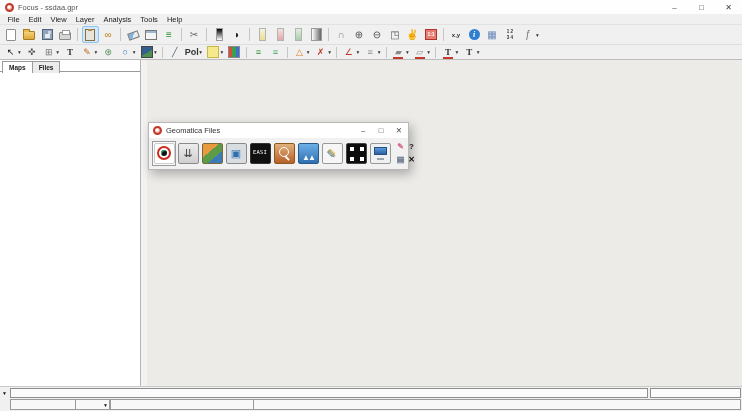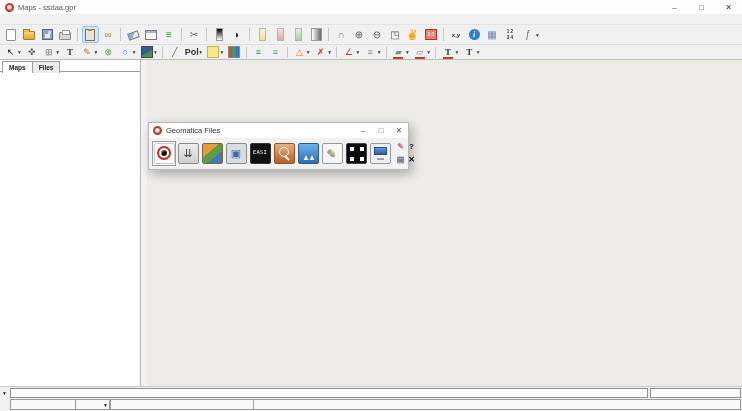--- a/index.html
+++ b/index.html
@@ -128,28 +128,37 @@
   .sc4{left:253px;right:1px;}
   .sdd{position:absolute;right:1px;top:2px;font-size:5px;color:#111;}
 </style>
 </head>
 <body>
 
 <div id="app">
 
   <div class="titlebar">
     <span class="appico"></span>
-    <span class="title-text">Maps - ssdaa.gpr</span>
+    <span class="title-text">Focus - ssdaa.gpr</span>
     <span class="wctl">
       <span class="wbtn">–</span>
       <span class="wbtn">□</span>
       <span class="wbtn">✕</span>
     </span>
   </div>
 
+  <div class="menubar" id="menubar">
+      <span class="mitem">File</span>
+      <span class="mitem">Edit</span>
+      <span class="mitem">View</span>
+      <span class="mitem">Layer</span>
+      <span class="mitem">Analysis</span>
+      <span class="mitem">Tools</span>
+      <span class="mitem">Help</span>
+    </div>
 
   <div class="tb" id="tb1">
       <span class="tbtn">
         <span class="ic ic-page"></span>
       </span>
       <span class="tbtn">
         <span class="ic ic-folder"></span>
       </span>
       <span class="tbtn">
         <span class="ic ic-floppy"></span>

